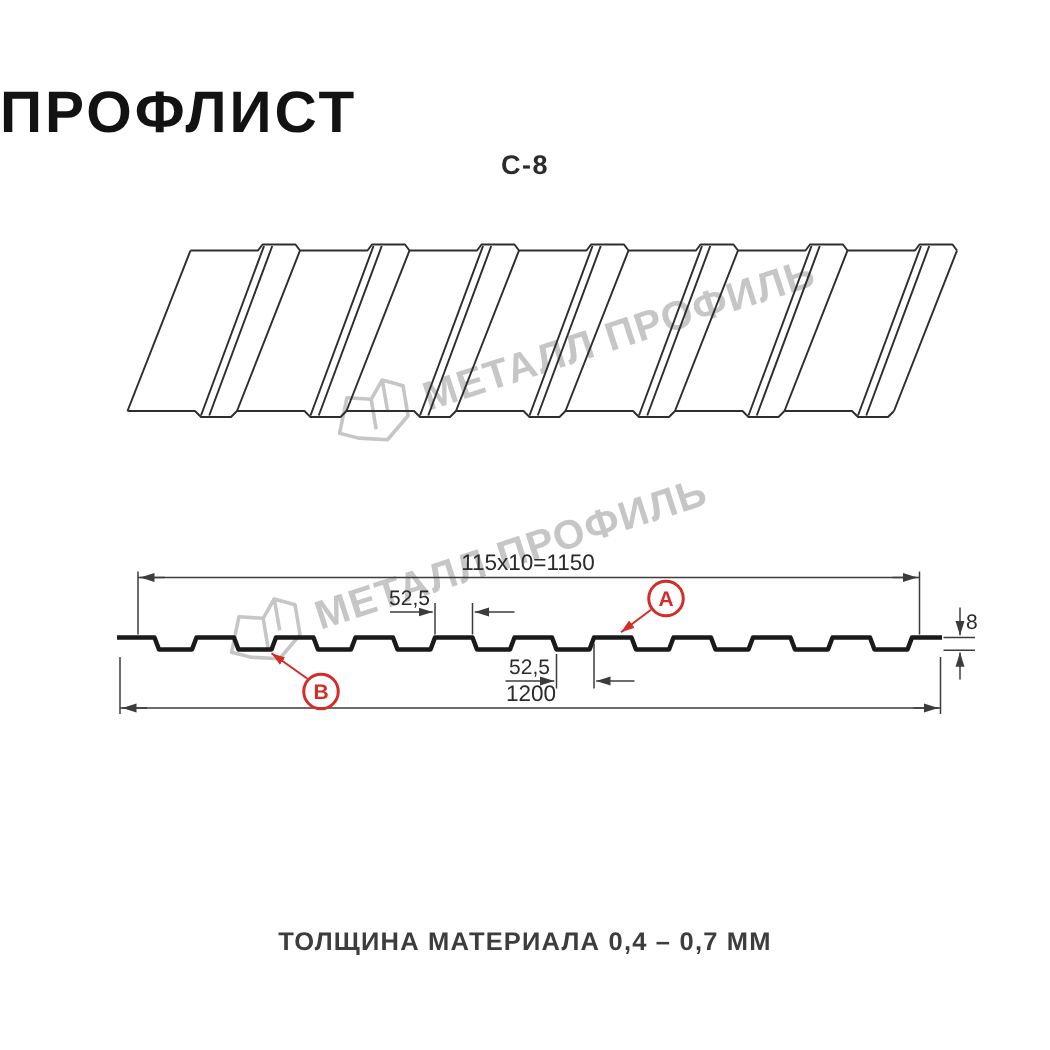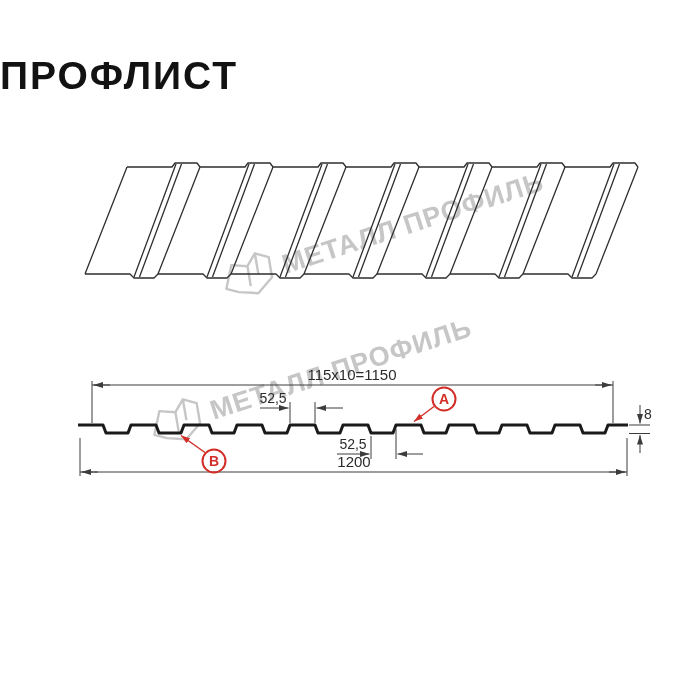--- a/index.html
+++ b/index.html
@@ -33,20 +33,21 @@
   .dimtxt{font-family:"Liberation Sans",sans-serif;font-size:14px;fill:#2b2b2b;}
   .dimtxt-lg{font-family:"Liberation Sans",sans-serif;font-size:15px;fill:#2b2b2b;}
   .redtxt{font-family:"Liberation Sans",sans-serif;font-size:14px;font-weight:700;fill:#d22d26;}
 </style>
 </head>
 <body>
 
 <div id="stage">
 
   <div class="title">ПРОФЛИСТ</div>
+  <div class="model">С-8</div>
 
   <div class="watermark" id="wm1">
     <svg width="55" height="46" viewBox="0 0 55 46" style="position:static">
       <path d="M3,28 L15,7 L30,13 L41,3 L53,11 L50,31 L32,42 L14,35 Z M30,13 L27,33 M41,3 L38,24" fill="none" stroke="#c6c6c6" stroke-width="2.4" stroke-linejoin="round"></path>
     </svg>
     <span>МЕТАЛЛ ПРОФИЛЬ</span>
   </div>
 
   <div class="watermark" id="wm2">
     <svg width="55" height="46" viewBox="0 0 55 46" style="position:static">
@@ -154,14 +155,15 @@
       <text class="redtxt" x="384" y="59" text-anchor="middle">А</text>
     </g>
 
     <g>
       <line x1="145" y1="107.5" x2="121" y2="90.5" stroke="#d22d26" stroke-width="1.4" marker-end="url(#aR)"></line>
       <circle cx="154" cy="116" r="11.5" fill="none" stroke="#d22d26" stroke-width="2"></circle>
       <text class="redtxt" x="154" y="121" text-anchor="middle">В</text>
     </g>
   </svg>
 
+  <div class="footer-note">ТОЛЩИНА МАТЕРИАЛА 0,4 – 0,7 ММ</div>
 
 </div>
 
 </body></html>

